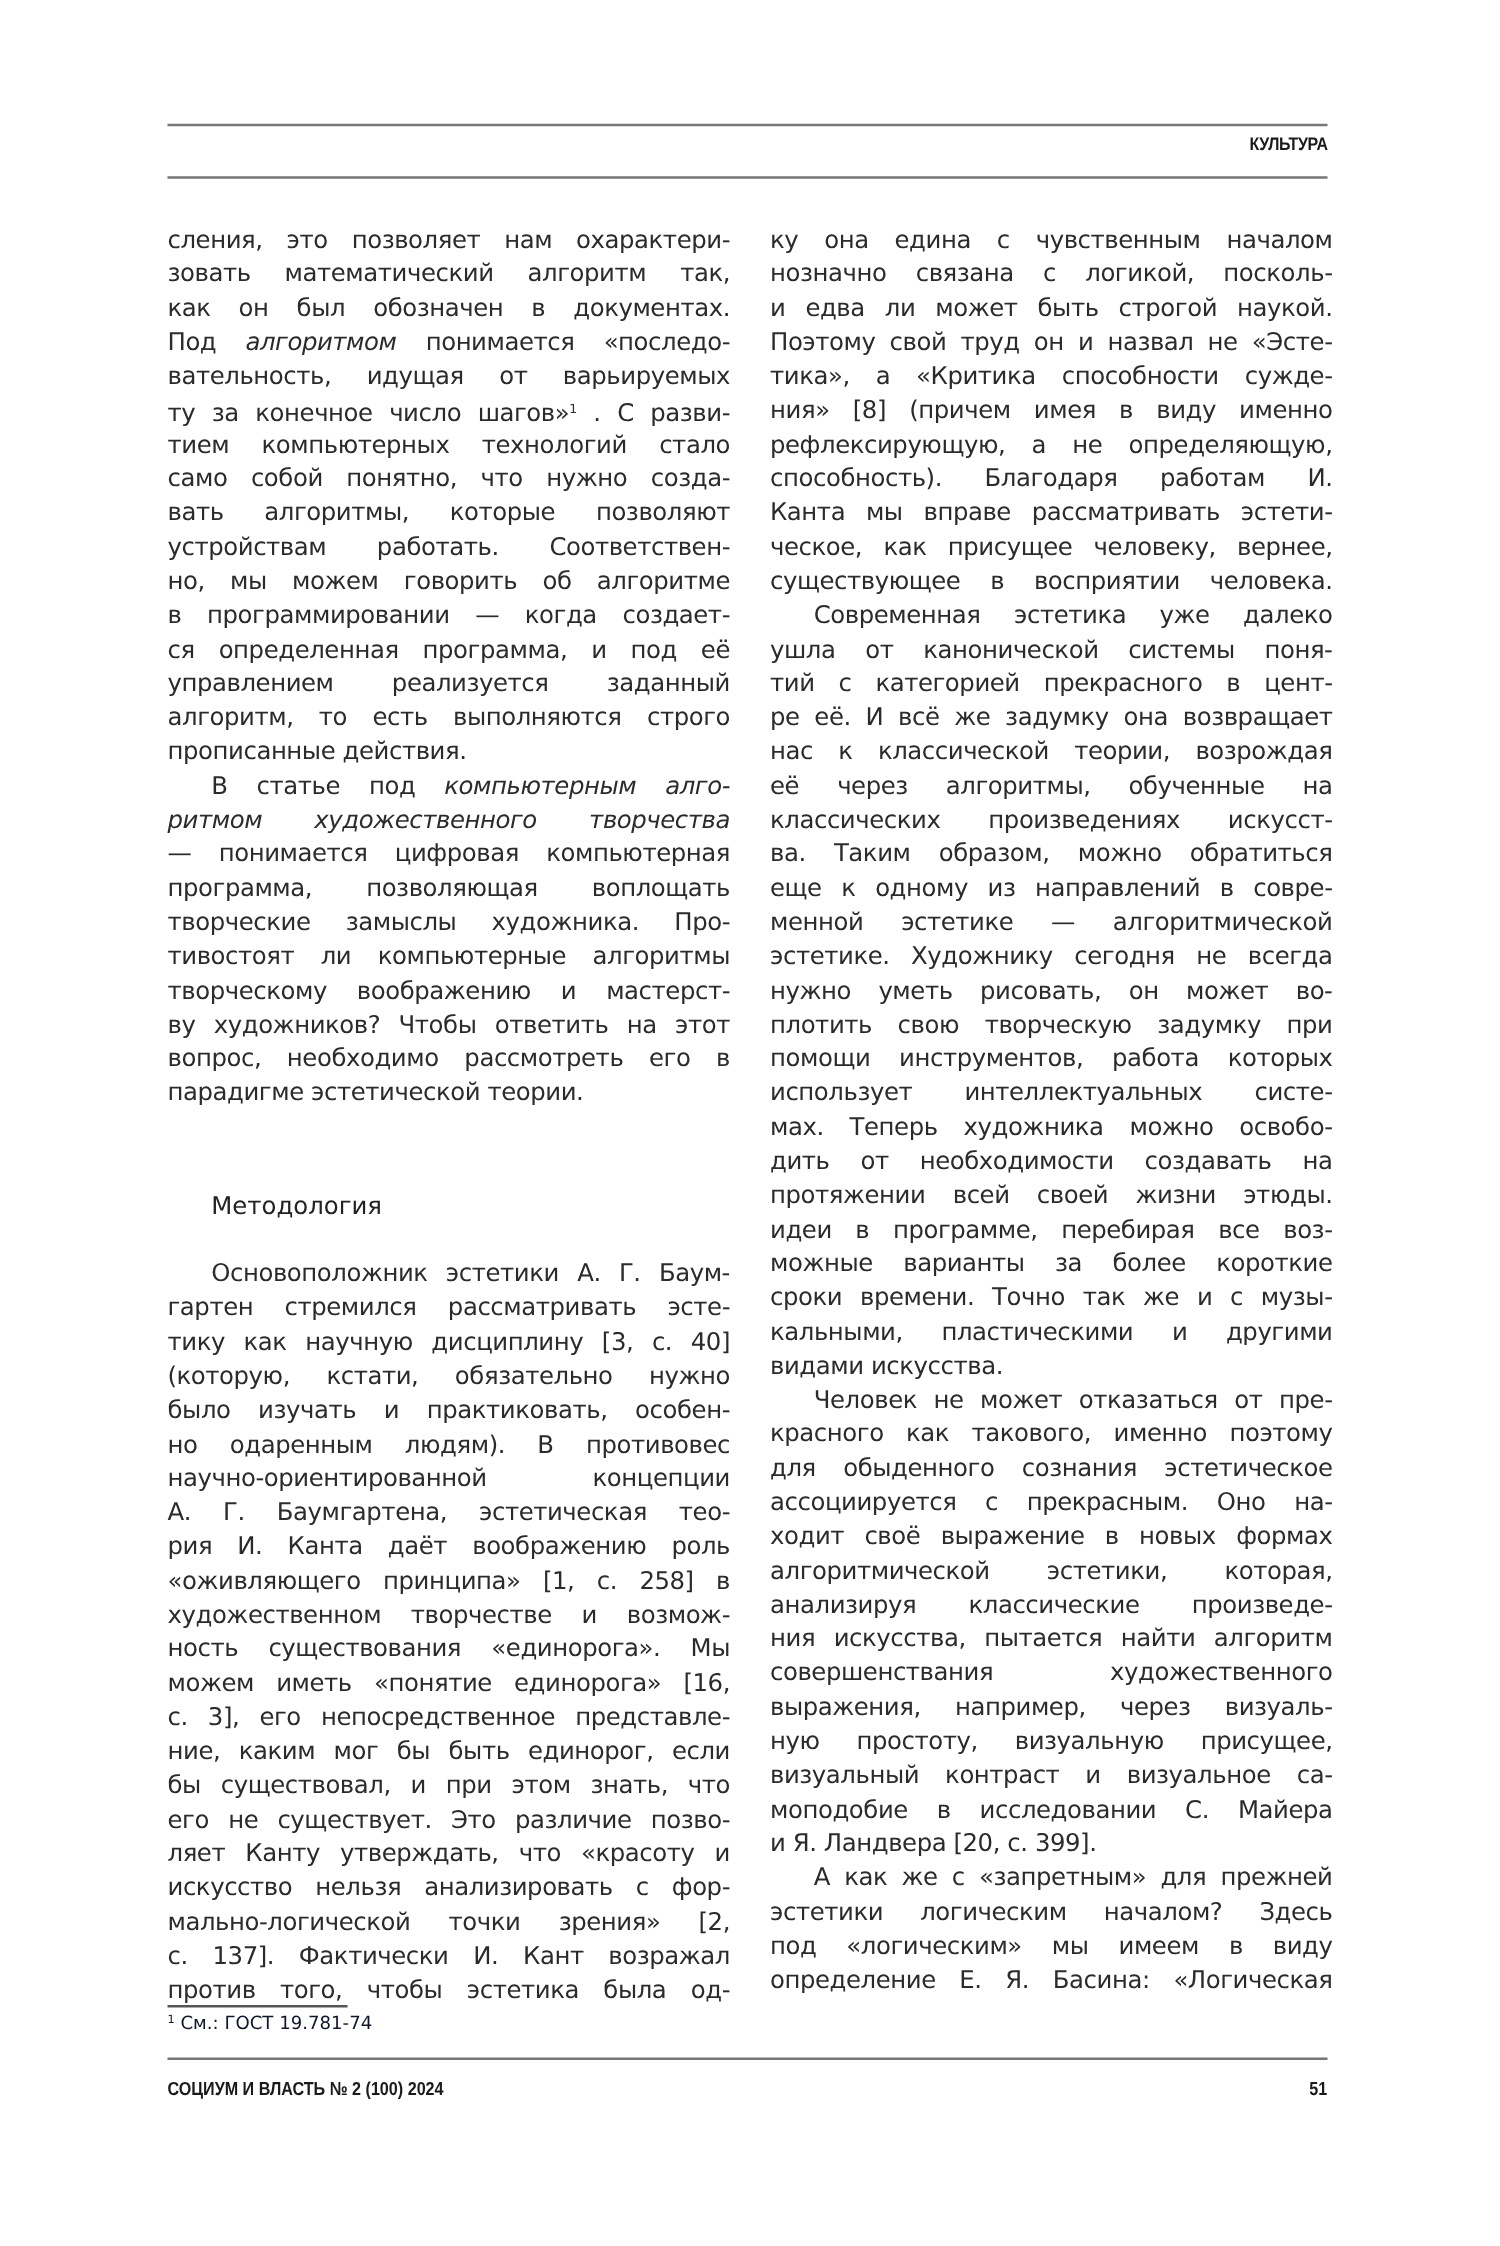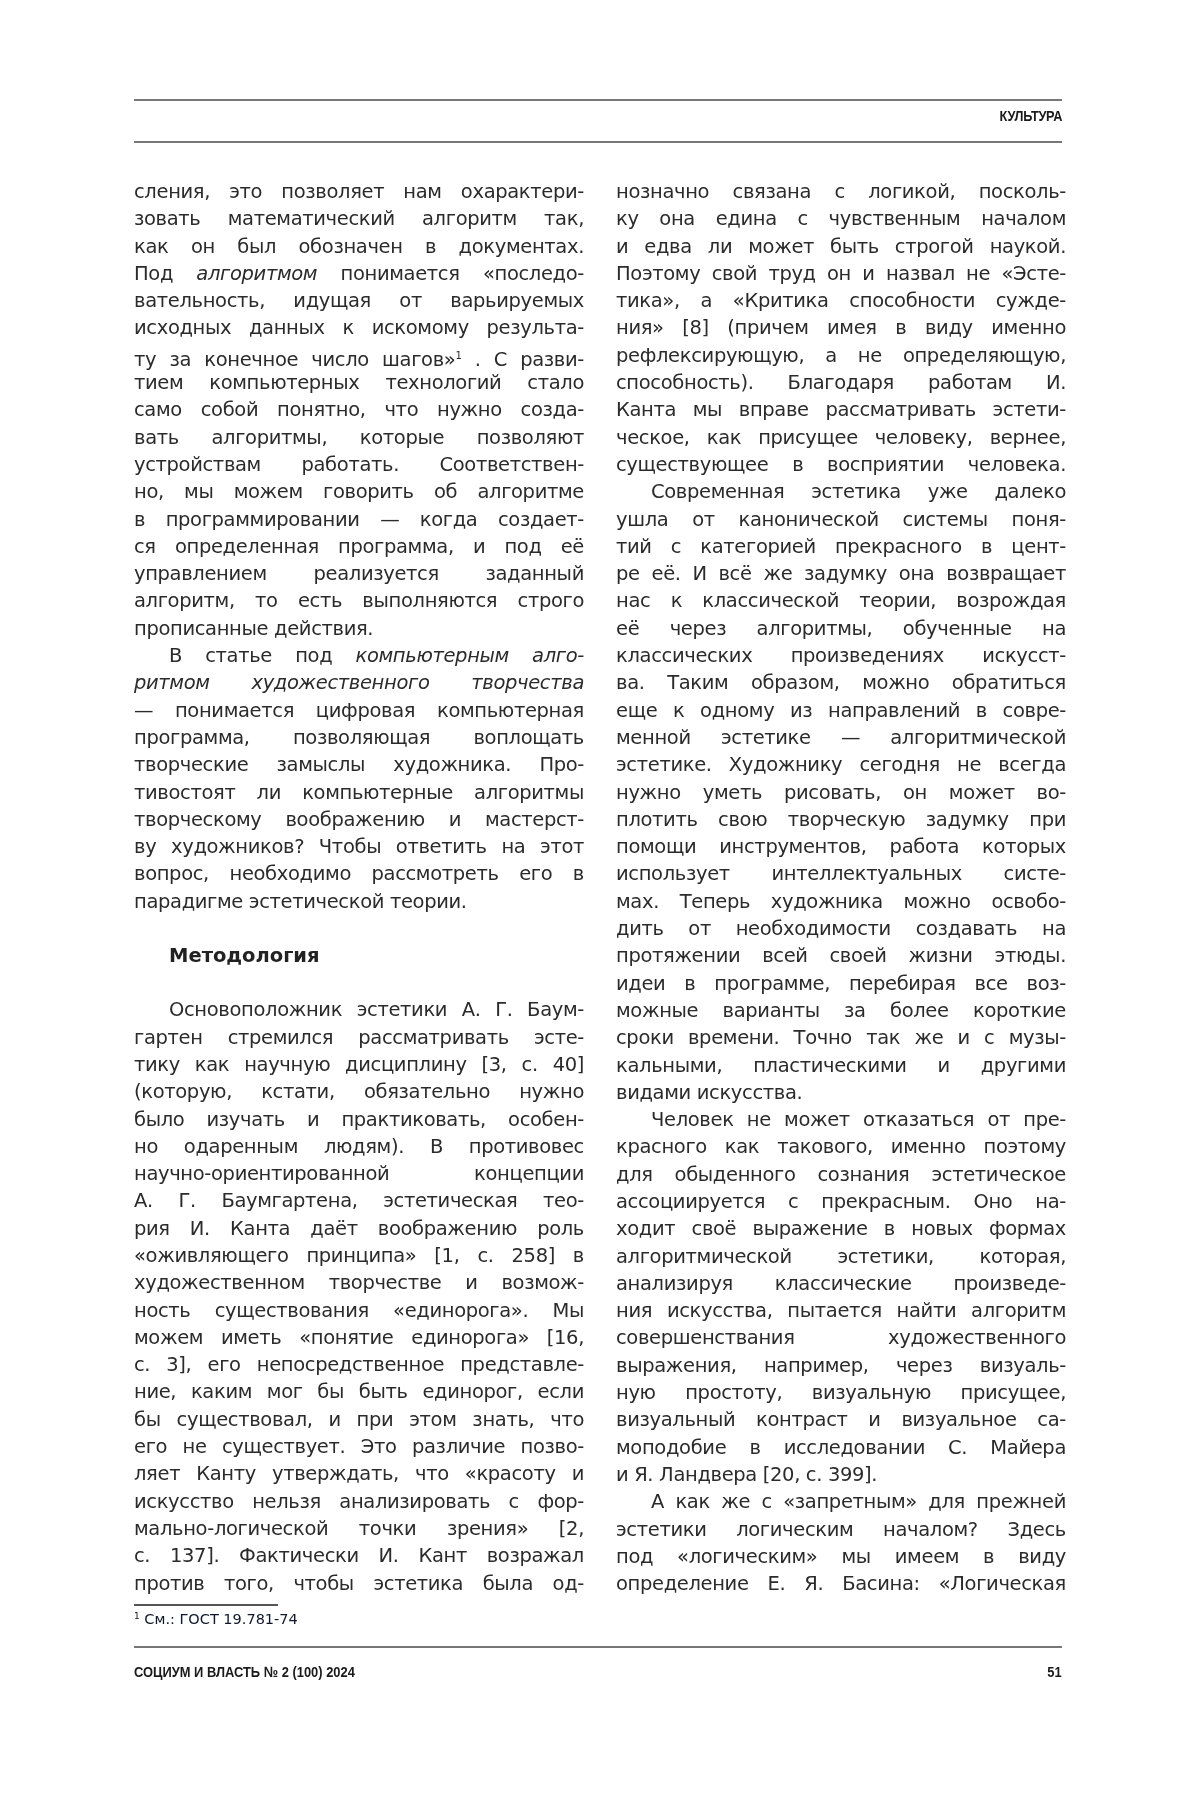--- a/index.html
+++ b/index.html
@@ -6,21 +6,21 @@
   body { width: 1200px; height: 1797px; position: relative; overflow: hidden; font-family: "DejaVu Sans", sans-serif; color: #2b2b2b; }
   .rule { position: absolute; left: 134px; width: 928px; height: 2px; background: #777; }
   .hdr { position: absolute; top: 108px; right: 138px; font-family: "Liberation Sans", sans-serif; font-weight: bold; font-size: 14.5px; letter-spacing: -0.3px; color: #1a1a1a; transform: scaleX(0.88); transform-origin: right; }
   .col { position: absolute; top: 178px; width: 450px; }
   .col.left { left: 134px; }
   .col.right { left: 616px; }
   .line { display: block; height: 27.3px; line-height: 27.3px; font-size: 19.5px; text-align: justify; text-align-last: justify; white-space: nowrap; overflow: visible; letter-spacing: -0.35px; }
   .line.last { text-align-last: left; }
   .line.indent { padding-left: 35px; }
   .gap { height: 27px; }
-  .heading { display: block; height: 27.3px; line-height: 27.3px; font-size: 19.5px; font-weight: bold; padding-left: 35px; color: #222; }
+  .heading { display: block; height: 27.3px; line-height: 27.3px; font-size: 19.5px; font-weight: normal; padding-left: 35px; color: #222; margin-top: 36px; }
   em { }
   .fn-rule { position: absolute; left: 134px; top: 1604px; width: 144px; height: 1.5px; background: #555; }
   .fn { position: absolute; left: 134px; top: 1611px; font-size: 14.5px; color: #0f172a; }
   .fn sup { font-size: 9px; vertical-align: 5px; }
   .footer-left { position: absolute; top: 1663px; left: 134px; font-family: "Liberation Sans", sans-serif; font-weight: bold; font-size: 15px; color: #1a1a1a; transform: scaleX(0.86); transform-origin: left; }
   .footer-right { position: absolute; top: 1663px; right: 138px; font-family: "Liberation Sans", sans-serif; font-weight: bold; font-size: 15px; color: #1a1a1a; transform: scaleX(0.86); transform-origin: right; }
   sup.ref { font-size: 10px; vertical-align: 7px; }
 </style>
 </head>
 <body>
@@ -29,21 +29,20 @@
 <div class="hdr">КУЛЬТУРА</div>
 <div class="rule" style="top:141px;"></div>
 
 <div class="col left">
   <div>
     <span class="line">сления, это позволяет нам охарактери-</span>
     <span class="line">зовать математический алгоритм так,</span>
     <span class="line">как он был обозначен в документах.</span>
     <span class="line"><span>Под </span><em>алгоритмом</em><span> понимается «последо-</span></span>
     <span class="line">вательность, идущая от варьируемых</span>
-    <span class="line">исходных данных к искомому результа-</span>
     <span class="line"><span>ту за конечное число шагов»</span><sup class="ref">1</sup><span> . С разви-</span></span>
     <span class="line">тием компьютерных технологий стало</span>
     <span class="line">само собой понятно, что нужно созда-</span>
     <span class="line">вать алгоритмы, которые позволяют</span>
     <span class="line">устройствам работать. Соответствен-</span>
     <span class="line">но, мы можем говорить об алгоритме</span>
     <span class="line">в программировании — когда создает-</span>
     <span class="line">ся определенная программа, и под её</span>
     <span class="line">управлением реализуется заданный</span>
     <span class="line">алгоритм, то есть выполняются строго</span>
@@ -85,22 +84,22 @@
     <span class="line">ляет Канту утверждать, что «красоту и</span>
     <span class="line">искусство нельзя анализировать с фор-</span>
     <span class="line">мально-логической точки зрения» [2,</span>
     <span class="line">с. 137]. Фактически И. Кант возражал</span>
     <span class="line">против того, чтобы эстетика была од-</span>
   </div>
 </div>
 
 <div class="col right">
   <div>
+    <span class="line">ку она едина с чувственным началом</span>
     <span class="line">нозначно связана с логикой, посколь-</span>
-    <span class="line">ку она едина с чувственным началом</span>
     <span class="line">и едва ли может быть строгой наукой.</span>
     <span class="line">Поэтому свой труд он и назвал не «Эсте-</span>
     <span class="line">тика», а «Критика способности сужде-</span>
     <span class="line">ния» [8] (причем имея в виду именно</span>
     <span class="line">рефлексирующую, а не определяющую,</span>
     <span class="line">способность). Благодаря работам И.</span>
     <span class="line">Канта мы вправе рассматривать эстети-</span>
     <span class="line">ческое, как присущее человеку, вернее,</span>
     <span class="line">существующее в восприятии человека.</span>
   </div>

